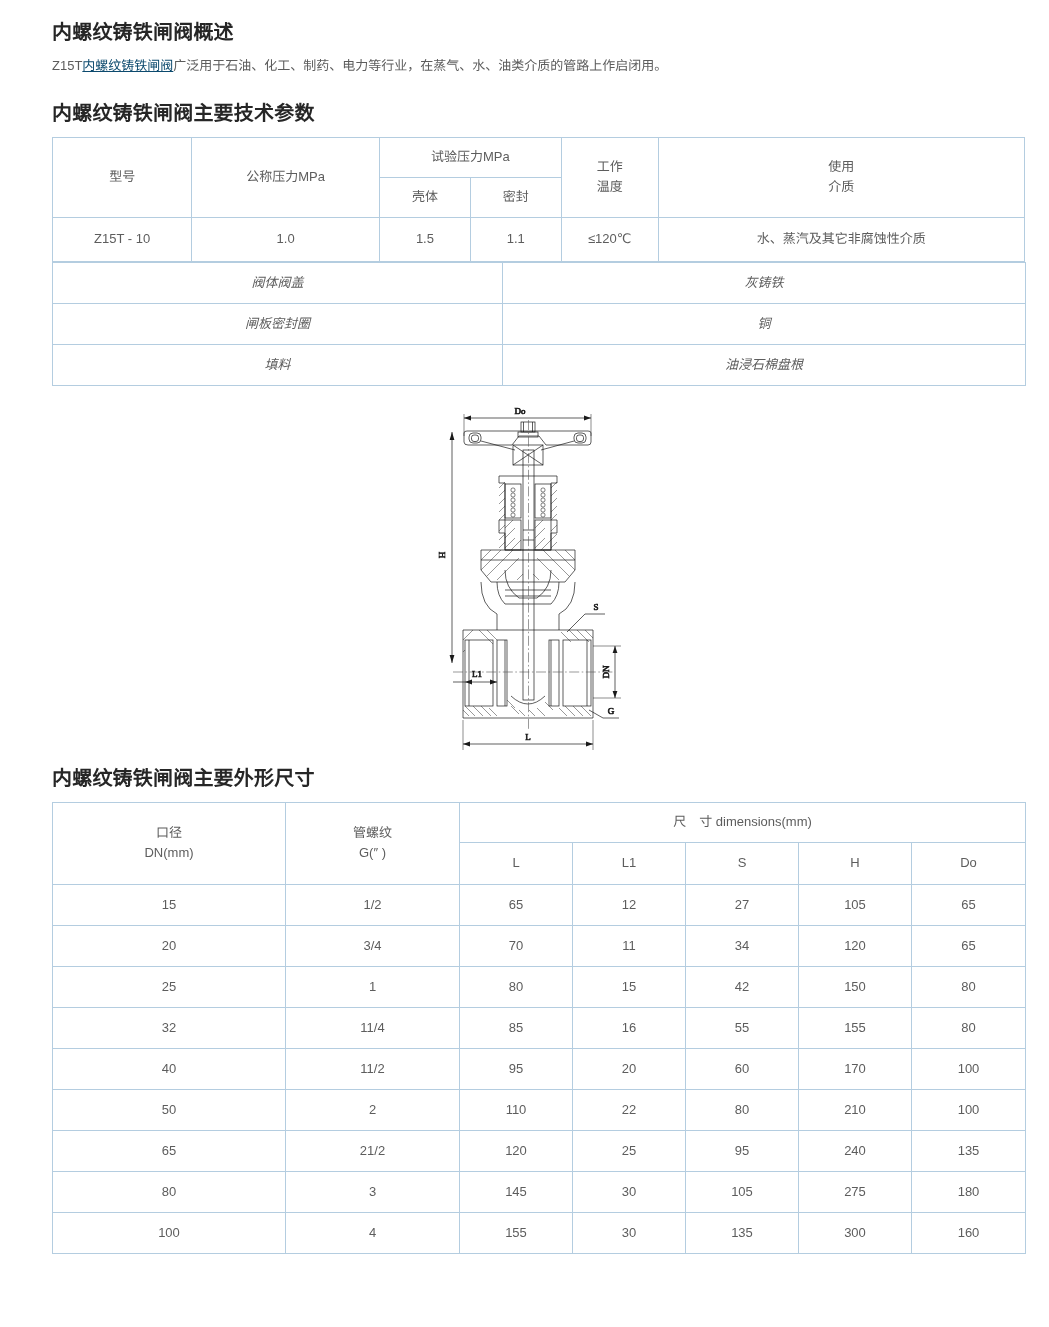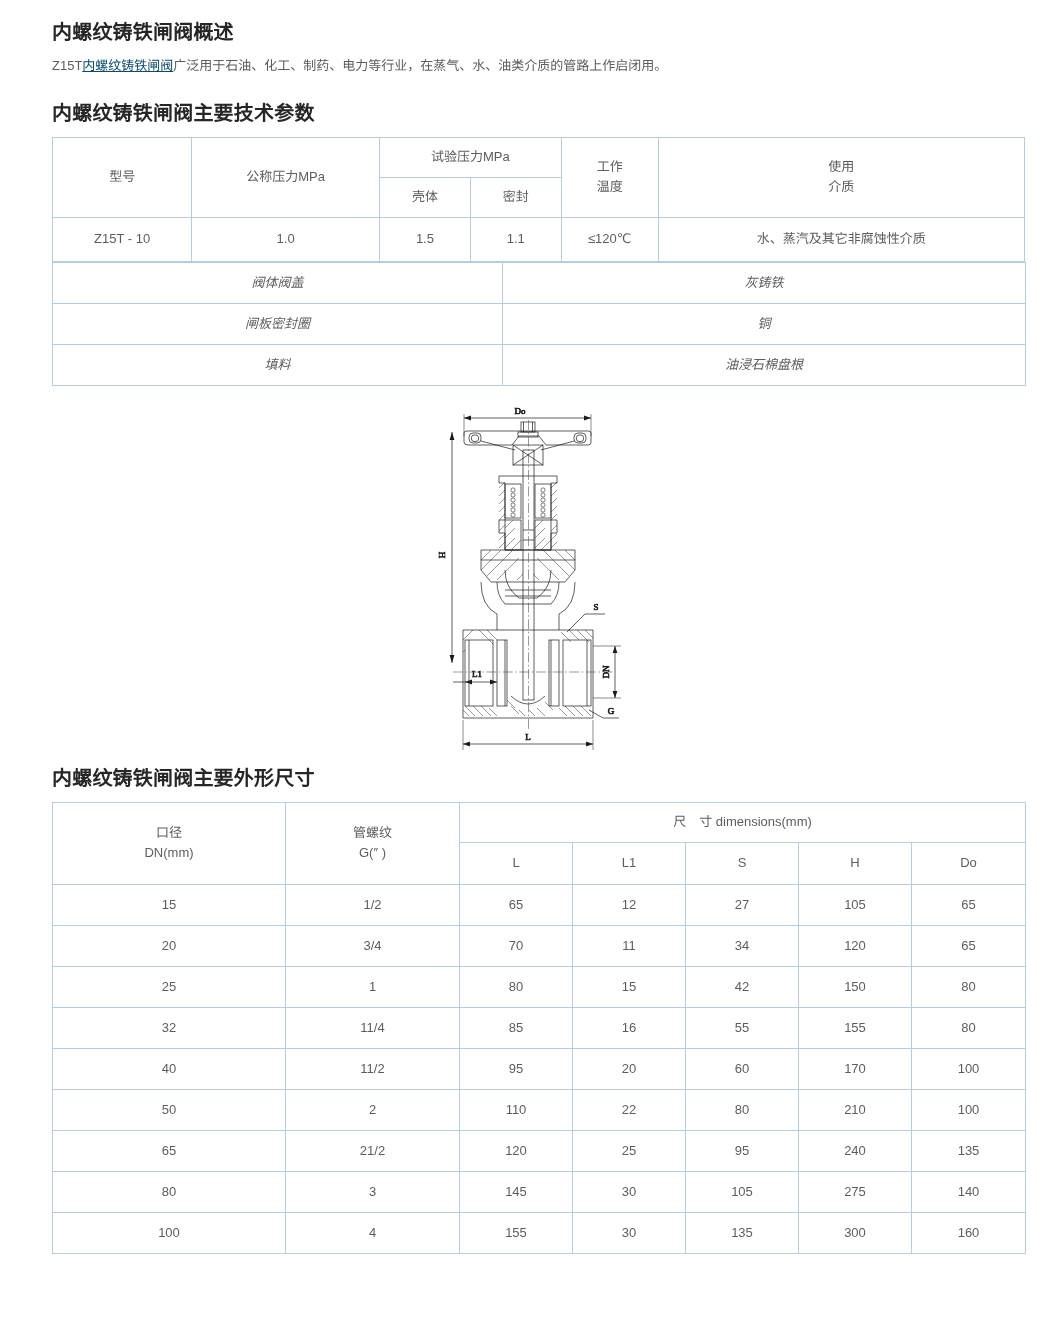--- a/index.html
+++ b/index.html
@@ -431,21 +431,21 @@
         <td>240</td>
         <td>135</td>
       </tr>
       <tr class="data-row">
         <td>80</td>
         <td>3</td>
         <td>145</td>
         <td>30</td>
         <td>105</td>
         <td>275</td>
-        <td>140</td>
+        <td>180</td>
       </tr>
       <tr class="data-row">
         <td>100</td>
         <td>4</td>
         <td>155</td>
         <td>30</td>
         <td>135</td>
         <td>300</td>
         <td>160</td>
       </tr>

